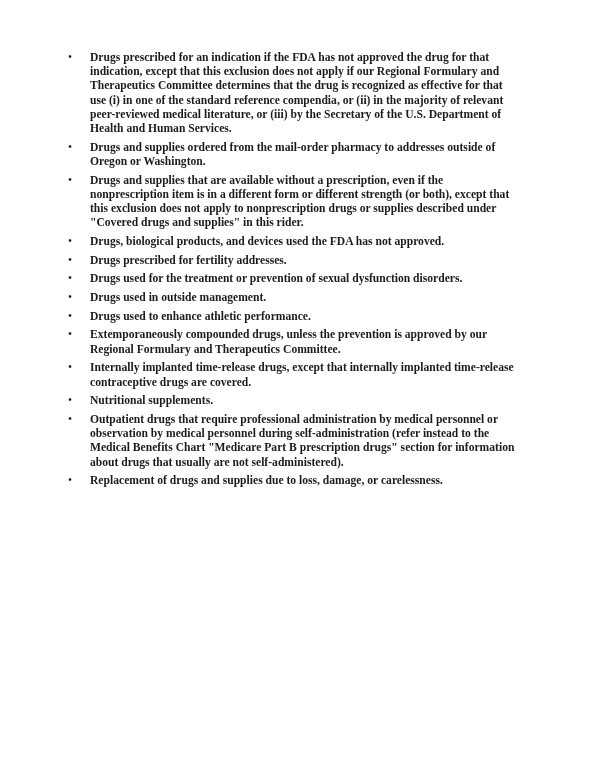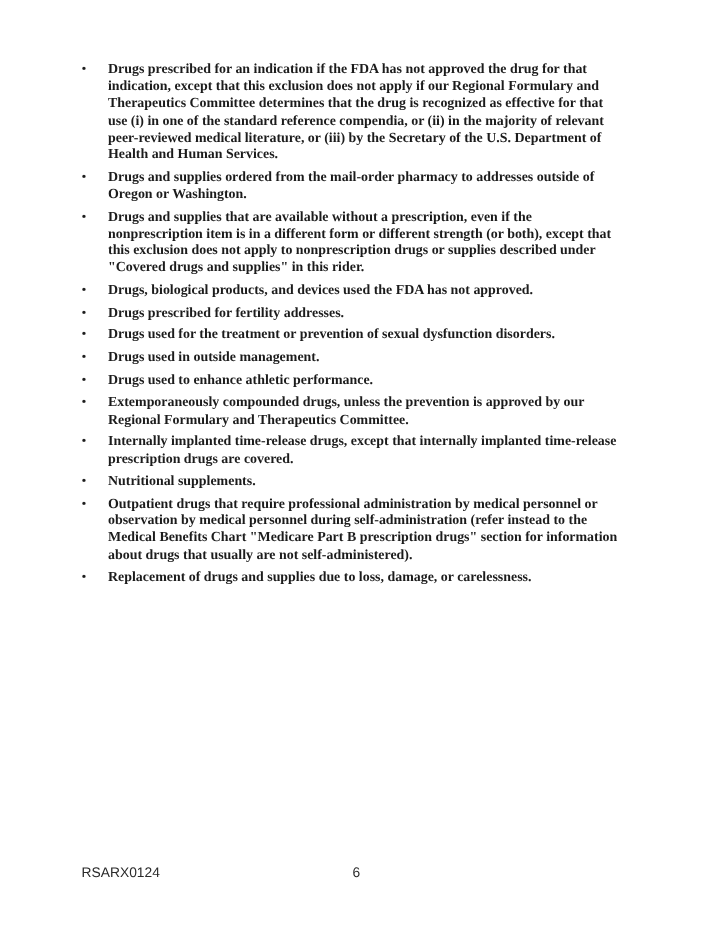--- a/index.html
+++ b/index.html
@@ -108,37 +108,33 @@
       <span class="li-text">Drugs used to enhance athletic performance.</span>
     </div>
 
     <div class="li">
       <span class="bullet">•</span>
       <span class="li-text">Extemporaneously compounded drugs, unless the prevention is approved by our Regional Formulary and Therapeutics Committee.</span>
     </div>
 
     <div class="li">
       <span class="bullet">•</span>
-      <span class="li-text">Internally implanted time-release drugs, except that internally implanted time-release prescription drugs are covered.</span>
+      <span class="li-text">Internally implanted time-release drugs, except that internally implanted time-release contraceptive drugs are covered.</span>
     </div>
 
     <div class="li">
       <span class="bullet">•</span>
       <span class="li-text">Nutritional supplements.</span>
     </div>
 
     <div class="li">
       <span class="bullet">•</span>
       <span class="li-text">Outpatient drugs that require professional administration by medical personnel or observation by medical personnel during self-administration (refer instead to the Medical Benefits Chart "Medicare Part B prescription drugs" section for information about drugs that usually are not self-administered).</span>
     </div>
 
     <div class="li">
       <span class="bullet">•</span>
       <span class="li-text">Replacement of drugs and supplies due to loss, damage, or carelessness.</span>
     </div>
 
   </div>
 
-  <div class="footer">
-    <span class="doc-id">RSARX0124</span>
-    <span class="page-num">6</span>
-  </div>
 </div>
 
 </body></html>

